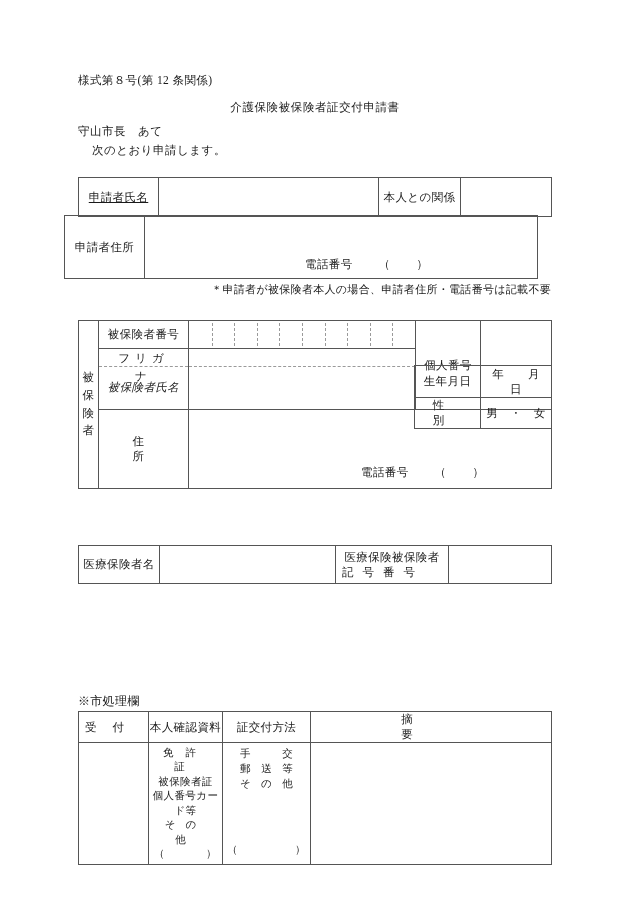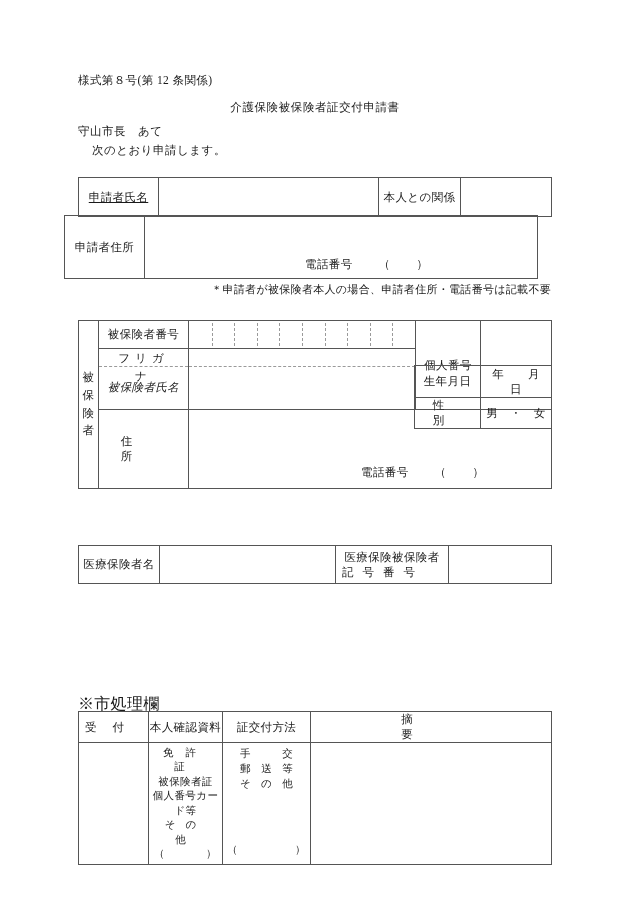--- a/index.html
+++ b/index.html
@@ -48,21 +48,21 @@
     letter-spacing: .5px;
   }
   #applicant-note {
     left: 551px; top: 283px;
     transform: translateX(-100%);
     font-size: 11px;
     letter-spacing: .3px;
   }
   #city-section-label {
     left: 78px; top: 694px;
-    font-size: 16px;
+    font-size: 12px;
     letter-spacing: .3px;
   }
 
   
   .tbl {
     position: absolute;
     border-collapse: collapse;
     table-layout: fixed;
     font-size: 11.5px;
     color: #1a1a1a;
@@ -278,21 +278,21 @@
         </td>
         <td style="padding:0; vertical-align:top;">
           <div style="height:18px; border-bottom:1px dashed #9a9a9a; box-sizing:border-box;"></div>
           <div style="height:41px;"></div>
         </td>
       </tr>
 
       <tr>
         <td style="height:78px;">
           <div class="jl">
-            <span style="letter-spacing:34px;">住所</span>
+            <span style="letter-spacing:34px;text-align:right;">住所</span>
           </div>
         </td>
         <td colspan="3" style="height:78px; position:relative;">
           <span style="position:absolute; left:50%; top:6px; transform:translateX(-50%);"></span>
           <span style="position:absolute; left:172px; bottom:8px; display:flex; gap:26px;">
             <span>電話番号</span>
             <span style="display:flex; gap:26px;">
               <span>（</span>
               <span>）</span>
             </span>

